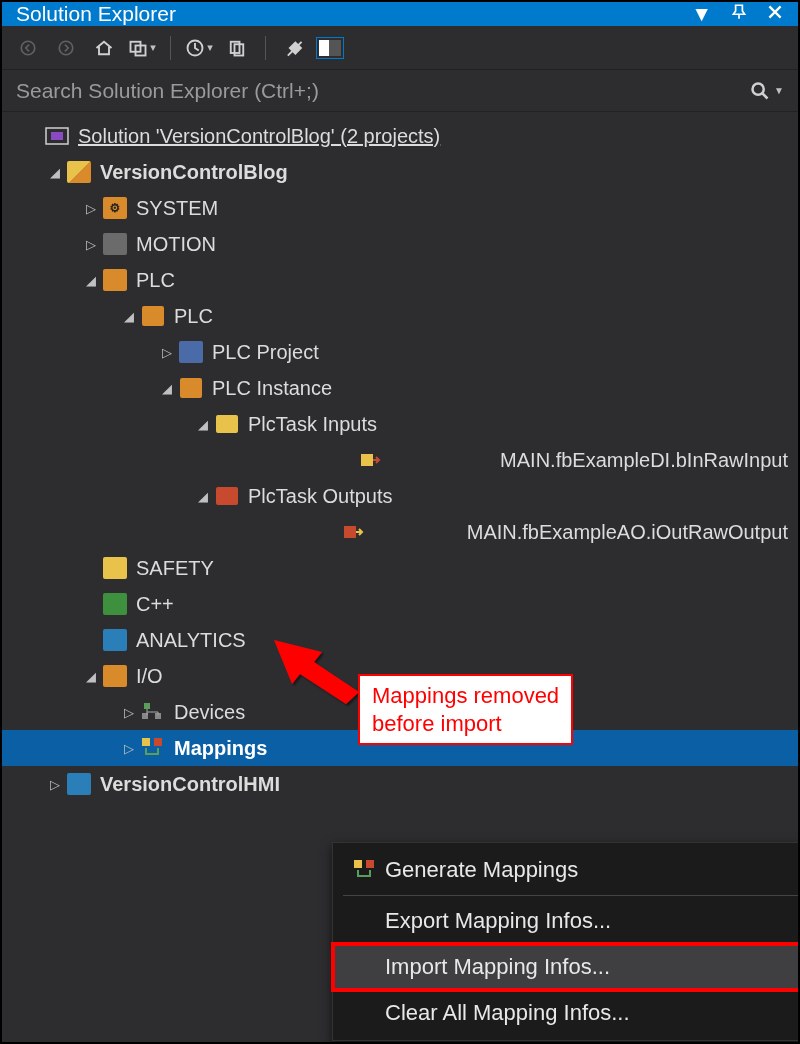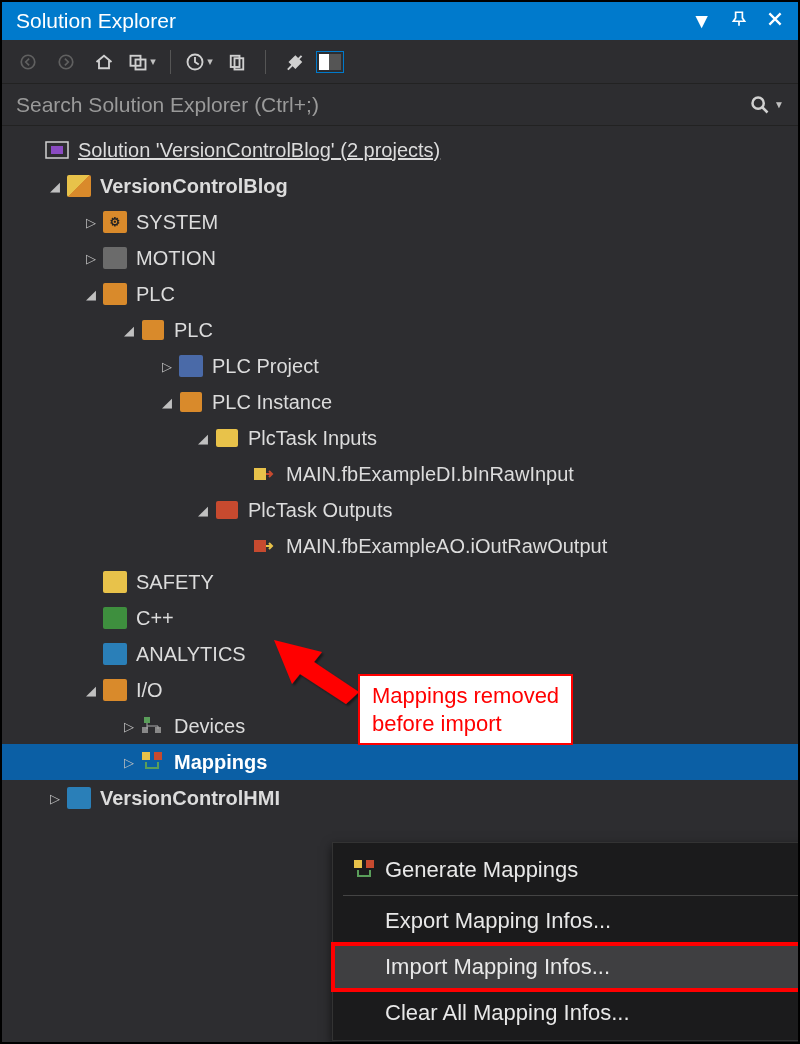--- a/index.html
+++ b/index.html
@@ -10,21 +10,21 @@
     font-family: "Segoe UI", Arial, sans-serif;
     font-size: 20px;
     color: #dcdcdc;
     border: 2px solid #000;
     position: relative;
     overflow: hidden;
   }
   .titlebar {
     background: #007acc;
     color: #fff;
-    height: 38px;
+    height: 24px;
     display: flex;
     align-items: center;
     padding: 0 14px;
     font-size: 21px;
   }
   .titlebar-title { flex: 1; }
   .titlebar-icons { display: flex; gap: 18px; align-items: center; }
   .titlebar-icons svg { width: 18px; height: 18px; }
   .toolbar {
     background: #2d2d30;
@@ -104,21 +104,21 @@
   .label { }
   .bold { font-weight: 600; }
 
   
   .d0 { padding-left: 22px; text-decoration: underline; }
   .d1 { padding-left: 44px; }
   .d2 { padding-left: 80px; }
   .d3 { padding-left: 118px; }
   .d4 { padding-left: 156px; }
   .d5 { padding-left: 192px; }
-  .d6 { padding-left: 230px; }
+  .d6 { padding-left: 230px; justify-content: space-between; }
 
   
   .box { width: 24px; height: 22px; border-radius: 2px; }
   .org { background: #d98a2b; }
   .yel { background: #e8c24a; }
   .red { background: #c74a2f; }
   .grn { background: #3e8f3e; }
   .blu { background: #2a7fb8; }
   .gry { background: #6b6b6b; }
 

